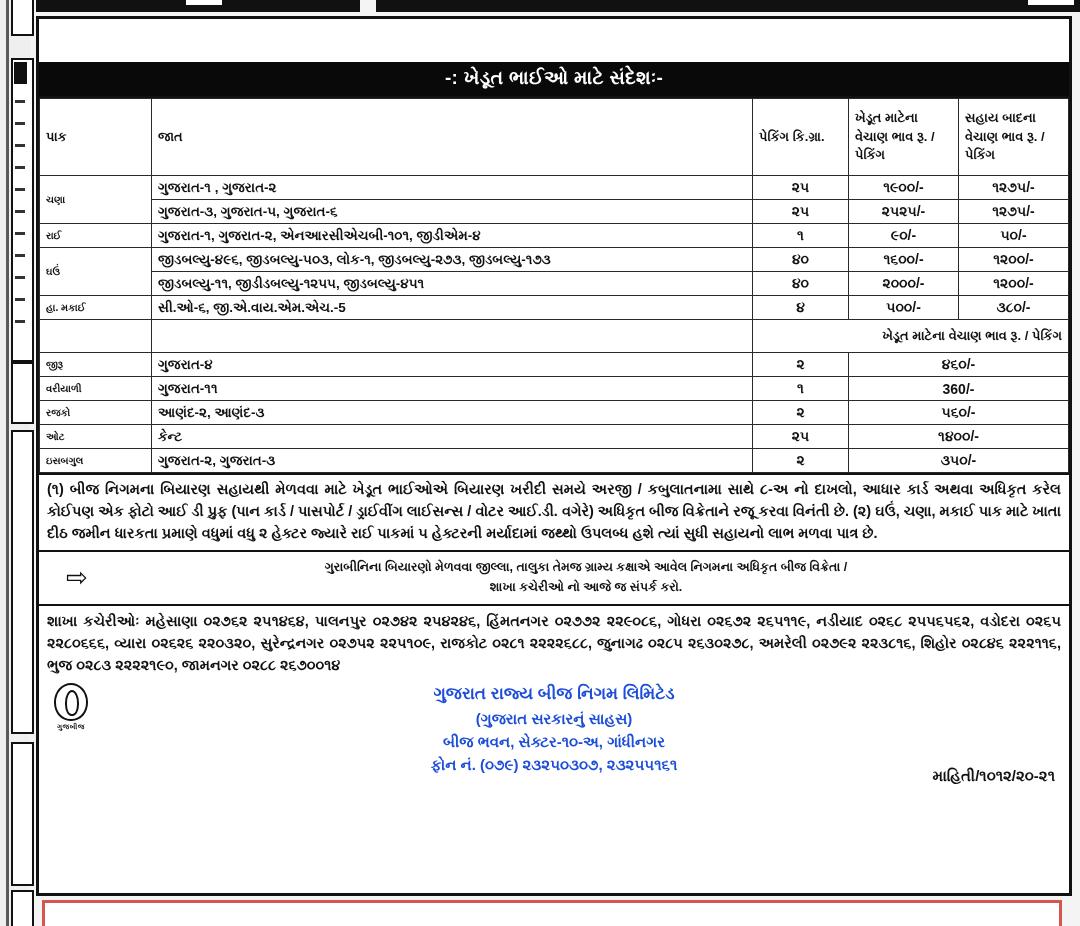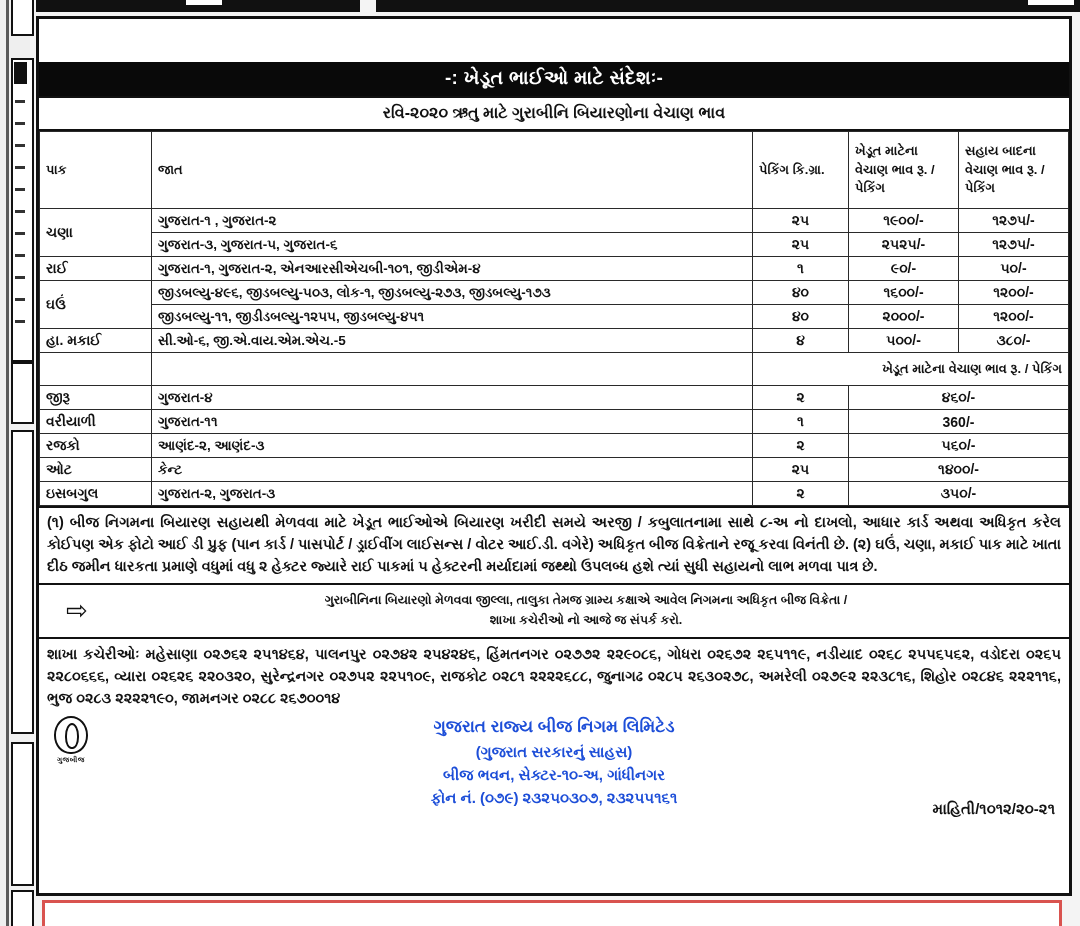--- a/index.html
+++ b/index.html
@@ -57,21 +57,21 @@
   table.price th,table.price td{
     border:1.6px solid #2a2a2a;padding:3px 6px;vertical-align:middle;
   }
   table.price th{font-weight:bold;text-align:left;font-size:13px;}
   .c-crop{width:112px;}
   .c-var{}
   .c-pack{width:96px;text-align:center;}
   .c-p1{width:110px;text-align:center;}
   .c-p2{width:110px;text-align:center;}
   td.num{text-align:center;font-weight:bold;font-size:14px;}
-  td.crop{font-weight:bold;font-size:14px;}
+  td.crop{font-weight:bold;font-size:10px;}
   td.var{font-size:13.5px;font-weight:600;}
   th.pack-h{text-align:center;font-size:12.5px;vertical-align:top;}
   th.price-h{text-align:center;font-size:12.5px;line-height:1.45;vertical-align:top;}
   tr.hdr th{height:70px;}
   td.band{text-align:right;font-weight:bold;font-size:13px;padding-right:10px;height:26px;}
 
   
   .notes{
     border-top:2px solid #111;border-bottom:2px solid #111;
     padding:4px 8px 6px;font-size:14.5px;line-height:1.5;color:#111;
@@ -152,21 +152,20 @@
     <div class="tb-chip"></div>
   </div>
   <div class="top-banner2">
     <div class="tb-chip2"></div>
   </div>
 
   <div id="advert">
 
     <div class="black-title">-: ખેડૂત ભાઈઓ માટે સંદેશઃ-</div>
 
-    <div class="sub-title">રવિ-૨૦૨૦ ઋતુ માટે ગુરાબીનિ બિયારણોના વેચાણ ભાવ</div>
 
     <table class="price">
       <colgroup>
         <col class="c-crop">
           <col class="c-var">
           <col class="c-pack">
           <col class="c-p1">
           <col class="c-p2">
       </colgroup>
       <thead>

